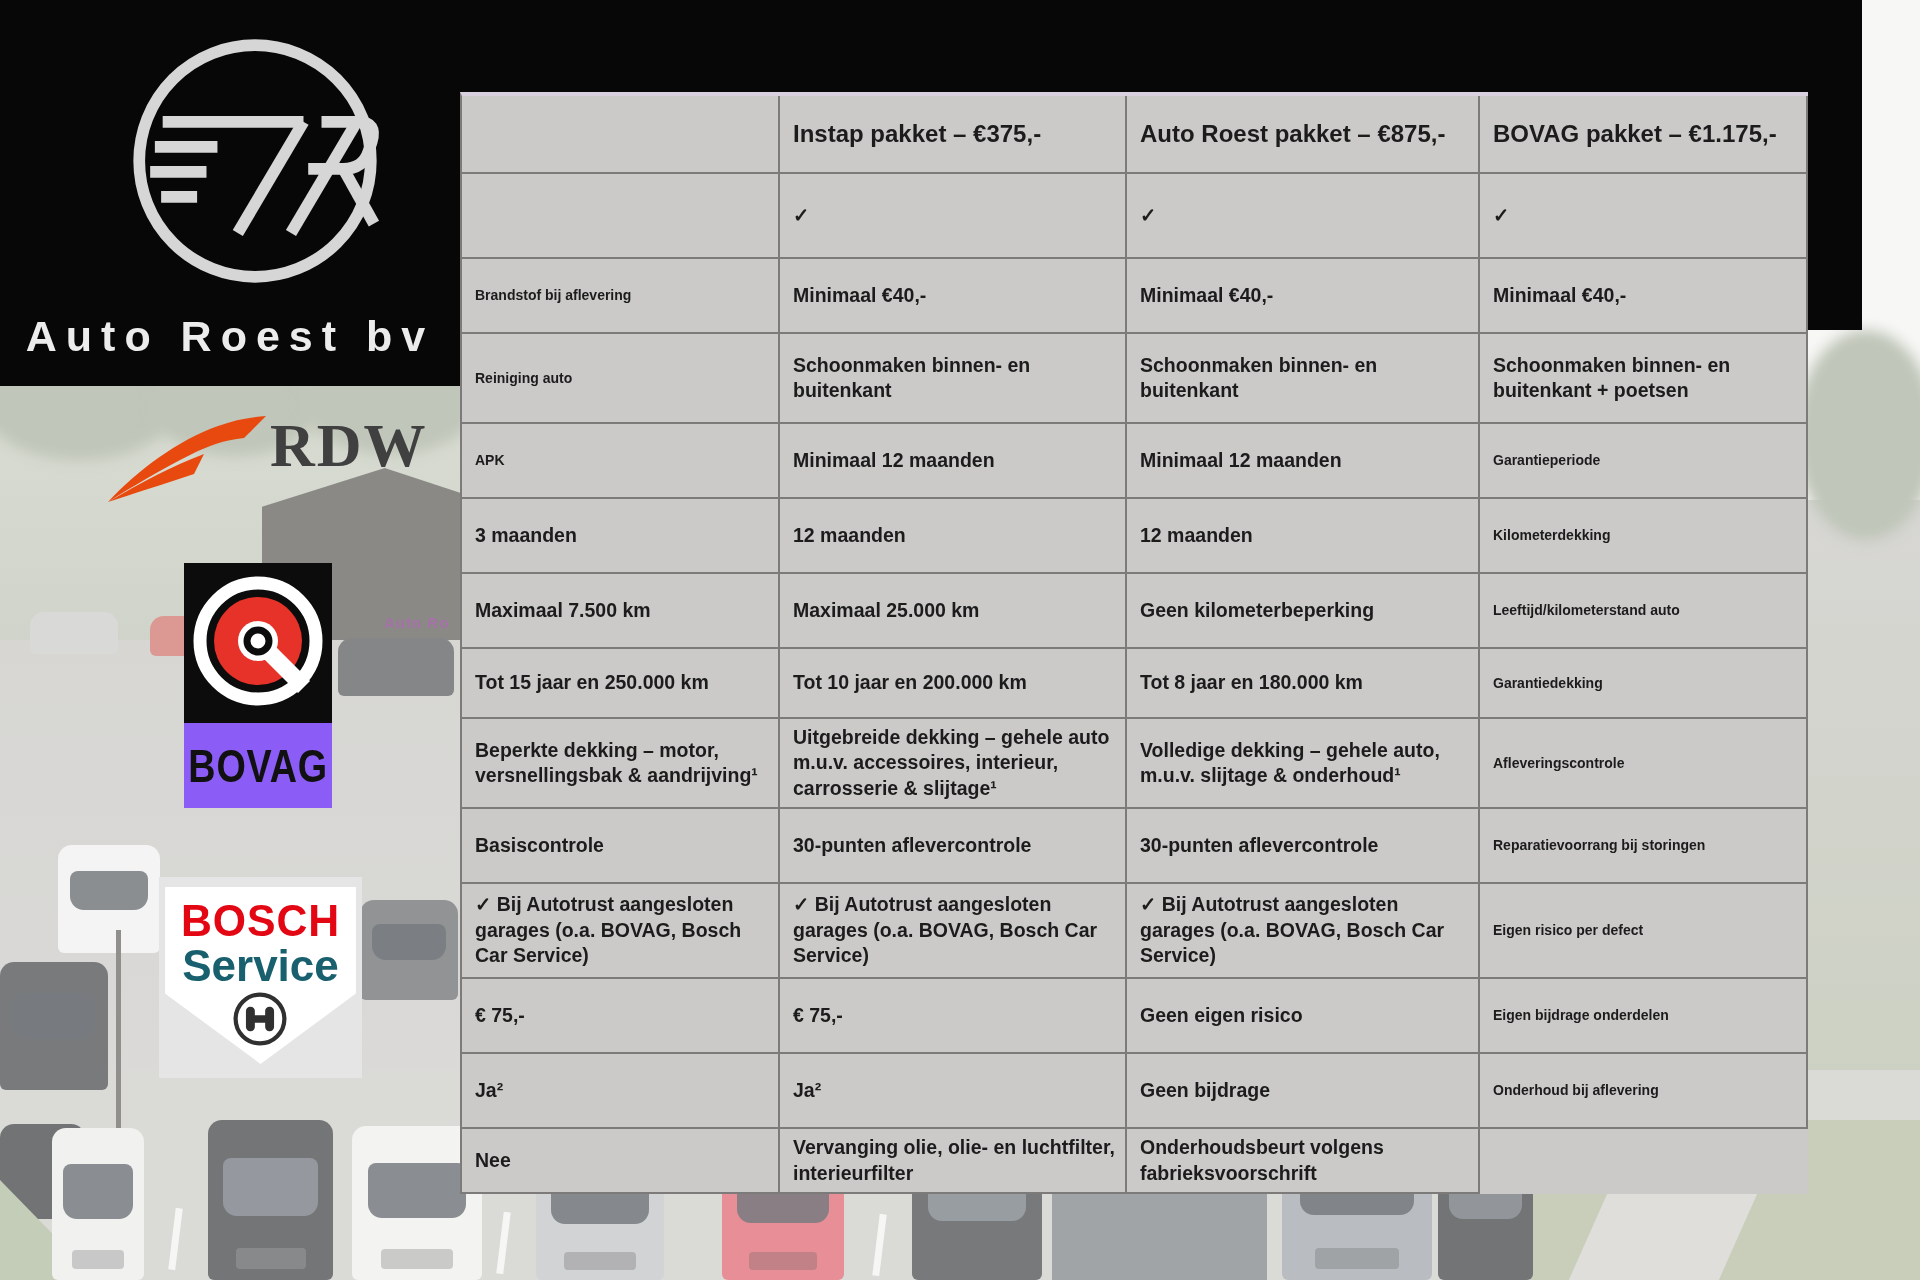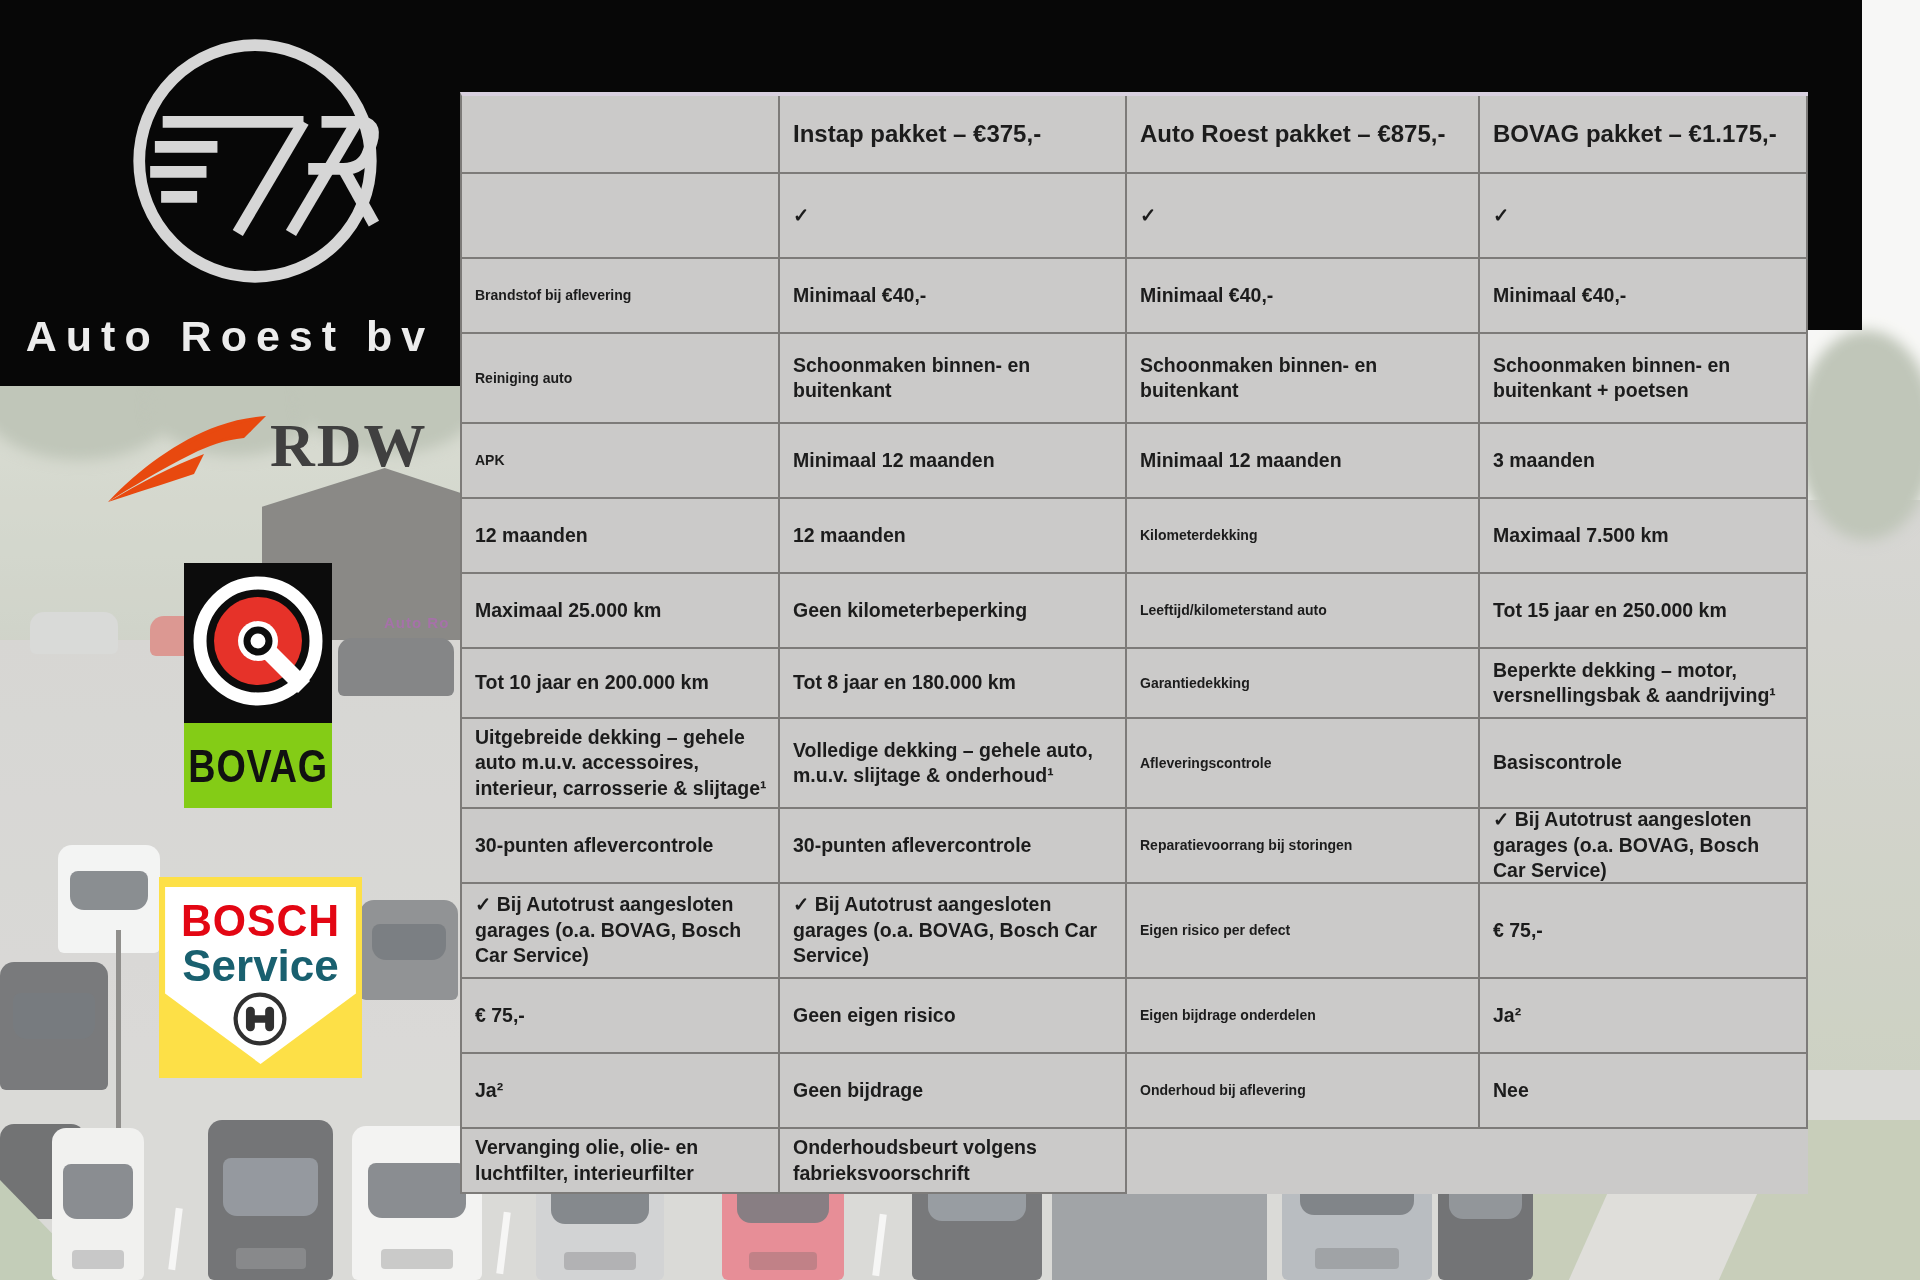--- a/index.html
+++ b/index.html
@@ -37,24 +37,24 @@
   .ar-logo{left:122px;top:28px;}
   .company{left:0;top:312px;width:460px;text-align:center;color:#ececec;
            font-size:43px;font-weight:bold;letter-spacing:9px;}
 
   
   .rdw{left:104px;top:408px;z-index:2;}
   .rdw-text{left:166px;top:2px;font-family:"Liberation Serif",serif;font-weight:bold;
             font-size:62px;color:#404040;letter-spacing:2px;}
   .bovag{left:184px;top:563px;width:148px;height:245px;z-index:2;}
   .bovag-top{left:0;top:0;width:148px;height:160px;background:#0c0c0c;}
-  .bovag-bottom{left:0;top:160px;width:148px;height:85px;background:#84cc16;
+  .bovag-bottom{left:0;top:160px;width:148px;height:85px;background:#8b5cf6;
                 display:flex;align-items:center;justify-content:center;}
   .bovag-word{font-size:46px;font-weight:bold;color:#111;transform:scaleX(0.82);letter-spacing:1px;}
-  .bosch{left:159px;top:877px;width:203px;height:201px;background:#fde047;z-index:2;}
+  .bosch{left:159px;top:877px;width:203px;height:201px;background:#e5e5e5;z-index:2;}
   .bosch-shield{position:absolute;inset:0;background:#fff;
                 clip-path:polygon(3% 5%,97% 5%,97% 58%,50% 93%,3% 58%);}
   .bosch-word{left:0;top:18px;width:203px;text-align:center;font-size:45px;font-weight:bold;
               color:#e30613;letter-spacing:1px;transform:scaleX(0.95);}
   .bosch-service{left:0;top:64px;width:203px;text-align:center;font-size:44px;font-weight:bold;
                  color:#19606f;}
   .bosch-armature{left:71px;top:112px;}
 
   
   .pakket-table{left:460px;top:92px;width:1346px;height:1098px;z-index:3;
@@ -211,20 +211,21 @@
       <div class="cell">Minimaal €40,-</div>
       <div class="cell">Minimaal €40,-</div>
       <div class="cell">Minimaal €40,-</div>
       <div class="cell rowlabel">Reiniging auto</div>
       <div class="cell">Schoonmaken binnen- en buitenkant</div>
       <div class="cell">Schoonmaken binnen- en buitenkant</div>
       <div class="cell">Schoonmaken binnen- en buitenkant + poetsen</div>
       <div class="cell rowlabel">APK</div>
       <div class="cell">Minimaal 12 maanden</div>
       <div class="cell">Minimaal 12 maanden</div>
+      <div class="cell rowlabel">Garantieperiode</div>
       <div class="cell">3 maanden</div>
       <div class="cell">12 maanden</div>
       <div class="cell">12 maanden</div>
       <div class="cell rowlabel">Kilometerdekking</div>
       <div class="cell">Maximaal 7.500 km</div>
       <div class="cell">Maximaal 25.000 km</div>
       <div class="cell">Geen kilometerbeperking</div>
       <div class="cell rowlabel">Leeftijd/kilometerstand auto</div>
       <div class="cell">Tot 15 jaar en 250.000 km</div>
       <div class="cell">Tot 10 jaar en 200.000 km</div>

